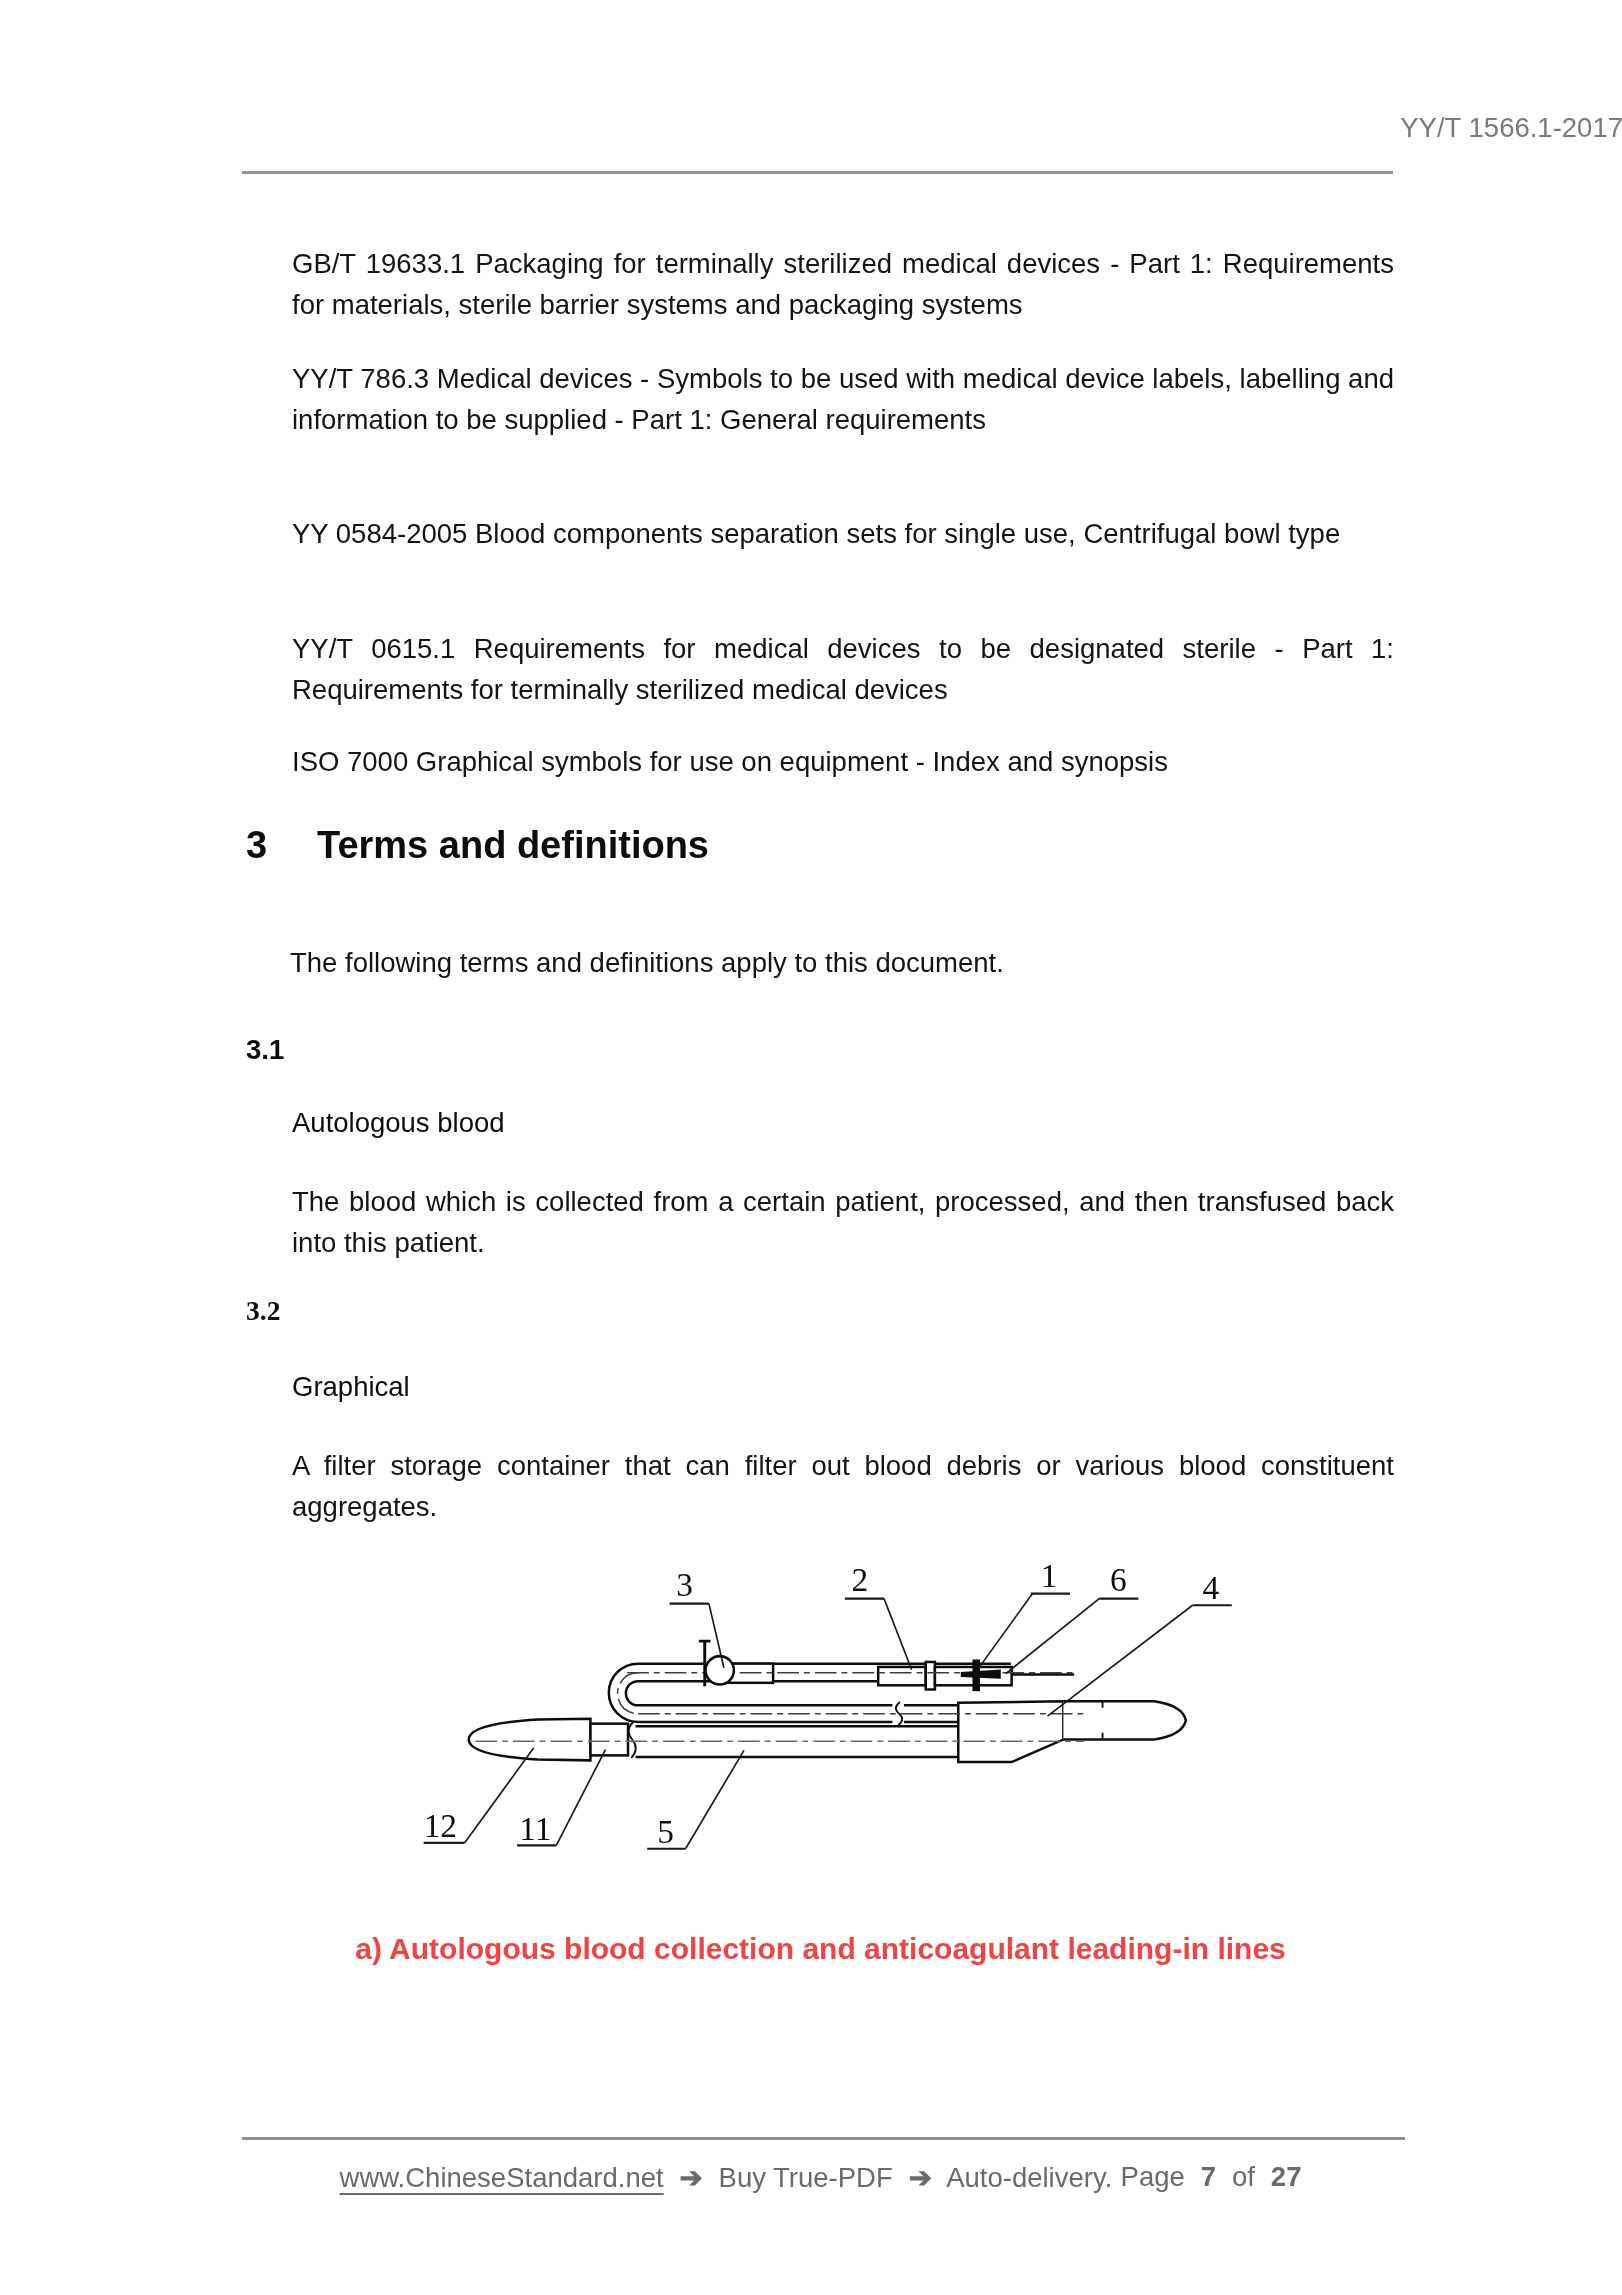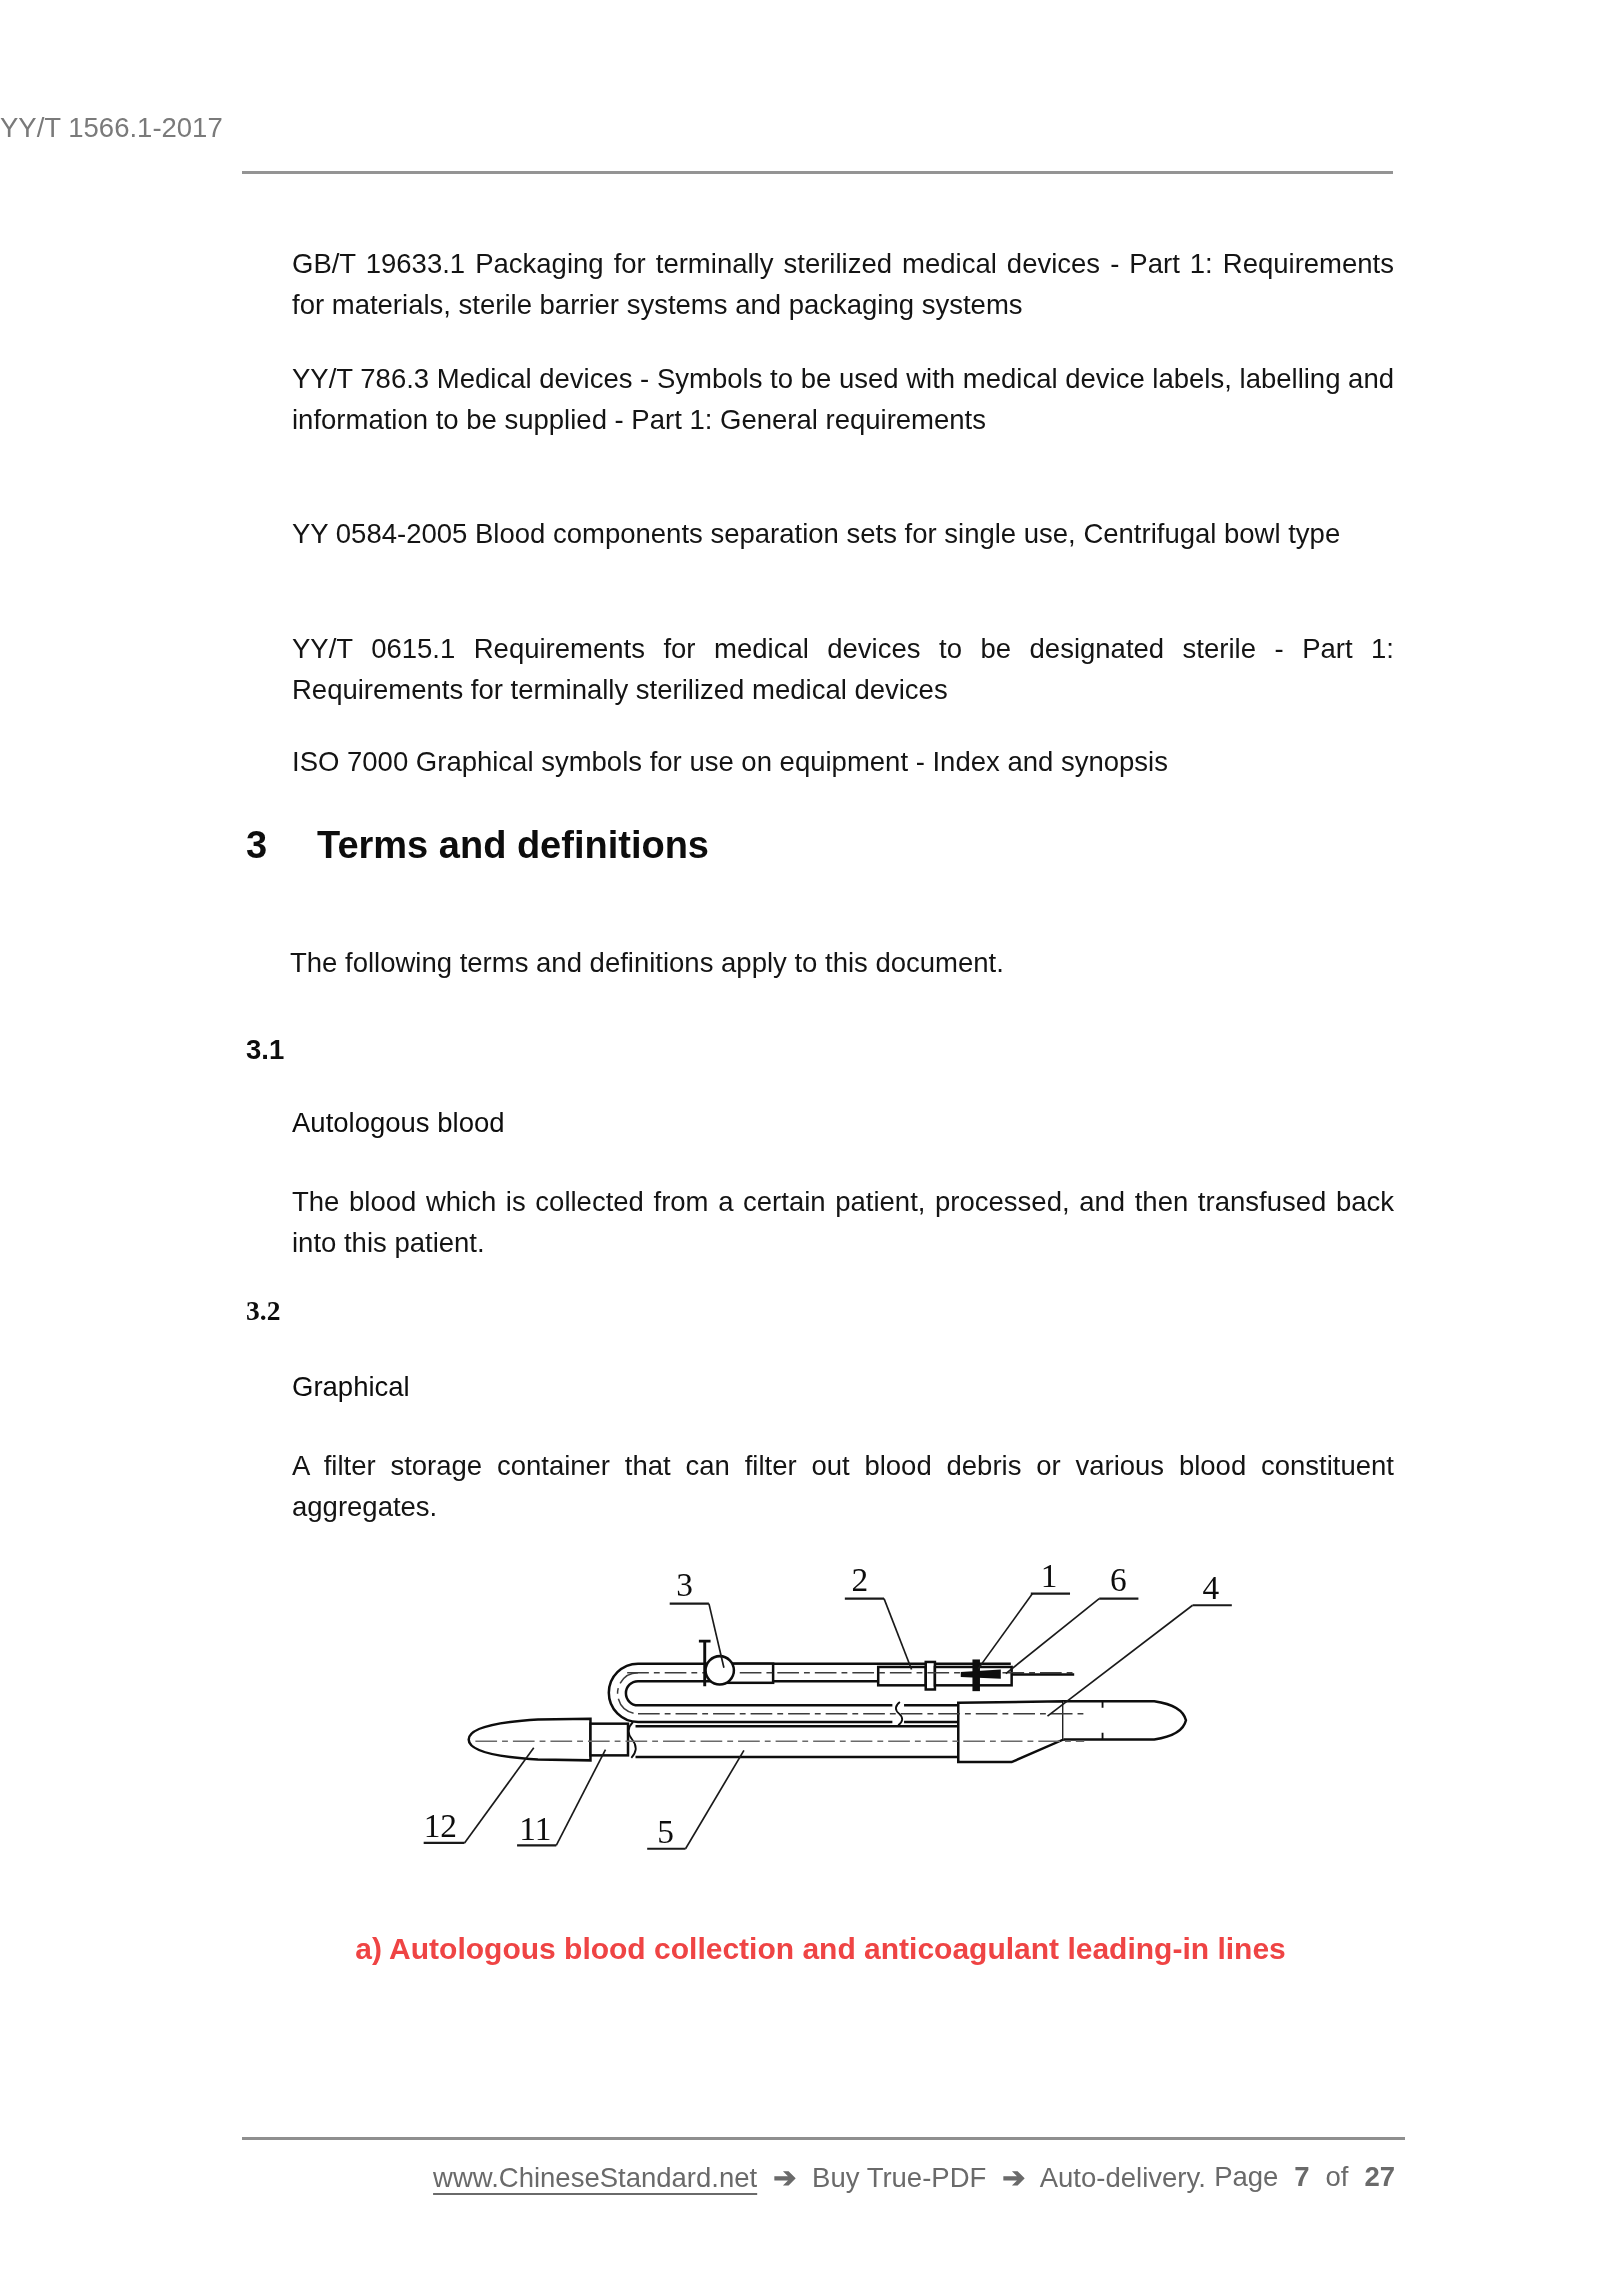--- a/index.html
+++ b/index.html
@@ -1,37 +1,37 @@
 <!DOCTYPE html>
 <html style="font-size:13.3px"><head>
 <meta charset="utf-8">
 <style>
   html,body{margin:0;padding:0;background:#ffffff;}
   .page{position:relative;width:1623px;height:2295px;background:#fff;overflow:hidden;
         font-family:"Liberation Sans", sans-serif;color:#111;}
-  .hdr-title{position:absolute;top:112px;left:0;width:100%;text-align:left;
+  .hdr-title{position:absolute;top:112px;left:0;width:100%;text-align:right;
              font-size:27.5px;color:#7a7a7a;}
   .rule{position:absolute;height:2.5px;background:#949494;}
   .hdr-rule{top:171px;left:242px;width:1151px;}
   .ftr-rule{top:2137px;left:242px;width:1163px;background:#8f8f8f;}
   .ref{position:absolute;left:292px;width:1102px;font-size:27.5px;line-height:41px;
        text-align:justify;color:#141414;}
   .sec-head{position:absolute;left:246px;top:824px;font-size:38px;font-weight:bold;color:#0d0d0d;}
   .sec-num{display:inline-block;min-width:71px;}
   .intro{position:absolute;left:246px;top:947px;font-size:27.5px;color:#141414;margin-left:44px;}
   .term-num{position:absolute;left:246px;font-size:27.5px;font-weight:bold;color:#0d0d0d;}
   .term-name{position:absolute;left:292px;font-size:27.5px;font-weight:normal;color:#0d0d0d;}
   .term-def{position:absolute;left:292px;width:1102px;font-size:27.5px;line-height:41px;
             text-align:justify;color:#141414;}
   .fig{position:absolute;left:417px;top:1551px;width:834px;height:317px;}
   .fig svg{display:block;width:834px;height:317px;}
   .caption{position:absolute;left:246px;top:1916px;width:1149px;text-align:center;
            font-size:30px;font-weight:bold;color:#ef4444;margin-top:16px;}
   .footer{position:absolute;left:246px;top:2161px;width:1149px;display:flex;
-          justify-content:flex-end;font-size:27.5px;color:#6a6a6a;}
+          justify-content:center;font-size:27.5px;color:#6a6a6a;}
   .footer .left span{margin-right:8.3px;}
   .flink{text-decoration:underline;text-underline-offset:5.8px;cursor:pointer;}
   .arrow{font-weight:bold;}
   .pg-b{font-weight:bold;margin-left:8.3px;}
   .pg-w{margin-left:8.3px;}
   .fig text{font-family:"Liberation Serif", serif;font-size:40px;fill:#0d0d0d;}
 </style>
 </head>
 <body>
 

